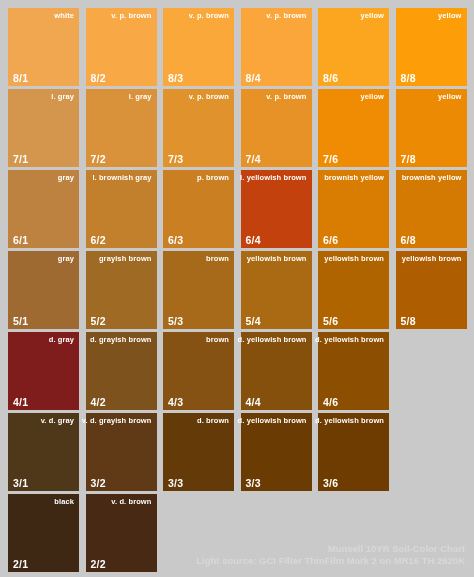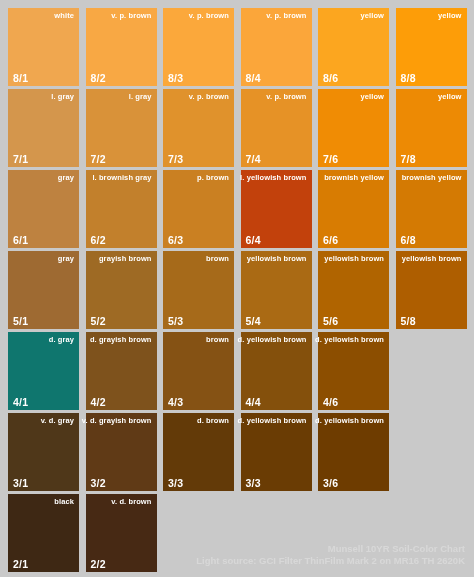--- a/index.html
+++ b/index.html
@@ -154,21 +154,21 @@
       <div class="swatch" style="left: 310px; background: rgb(176, 100, 0);">
         <span class="swatch-name" style="color: rgb(255, 255, 255);">yellowish brown</span>
         <span class="swatch-code" style="color: rgb(255, 255, 255);">5/6</span>
       </div>
       <div class="swatch" style="left: 387.5px; background: rgb(174, 94, 0);">
         <span class="swatch-name" style="color: rgb(255, 255, 255);">yellowish brown</span>
         <span class="swatch-code" style="color: rgb(255, 255, 255);">5/8</span>
       </div>
     </div>
     <div class="swatch-row" style="top: 332px;">
-      <div class="swatch" style="left: 0px; background: #0f766e;">
+      <div class="swatch" style="left: 0px; background: #7f1d1d;">
         <span class="swatch-name" style="color: rgb(255, 255, 255);">d. gray</span>
         <span class="swatch-code" style="color: rgb(255, 255, 255);">4/1</span>
       </div>
       <div class="swatch" style="left: 77.5px; background: rgb(126, 82, 28);">
         <span class="swatch-name" style="color: rgb(255, 255, 255);">d. grayish brown</span>
         <span class="swatch-code" style="color: rgb(255, 255, 255);">4/2</span>
       </div>
       <div class="swatch" style="left: 155px; background: rgb(133, 82, 20);">
         <span class="swatch-name" style="color: rgb(255, 255, 255);">brown</span>
         <span class="swatch-code" style="color: rgb(255, 255, 255);">4/3</span>

